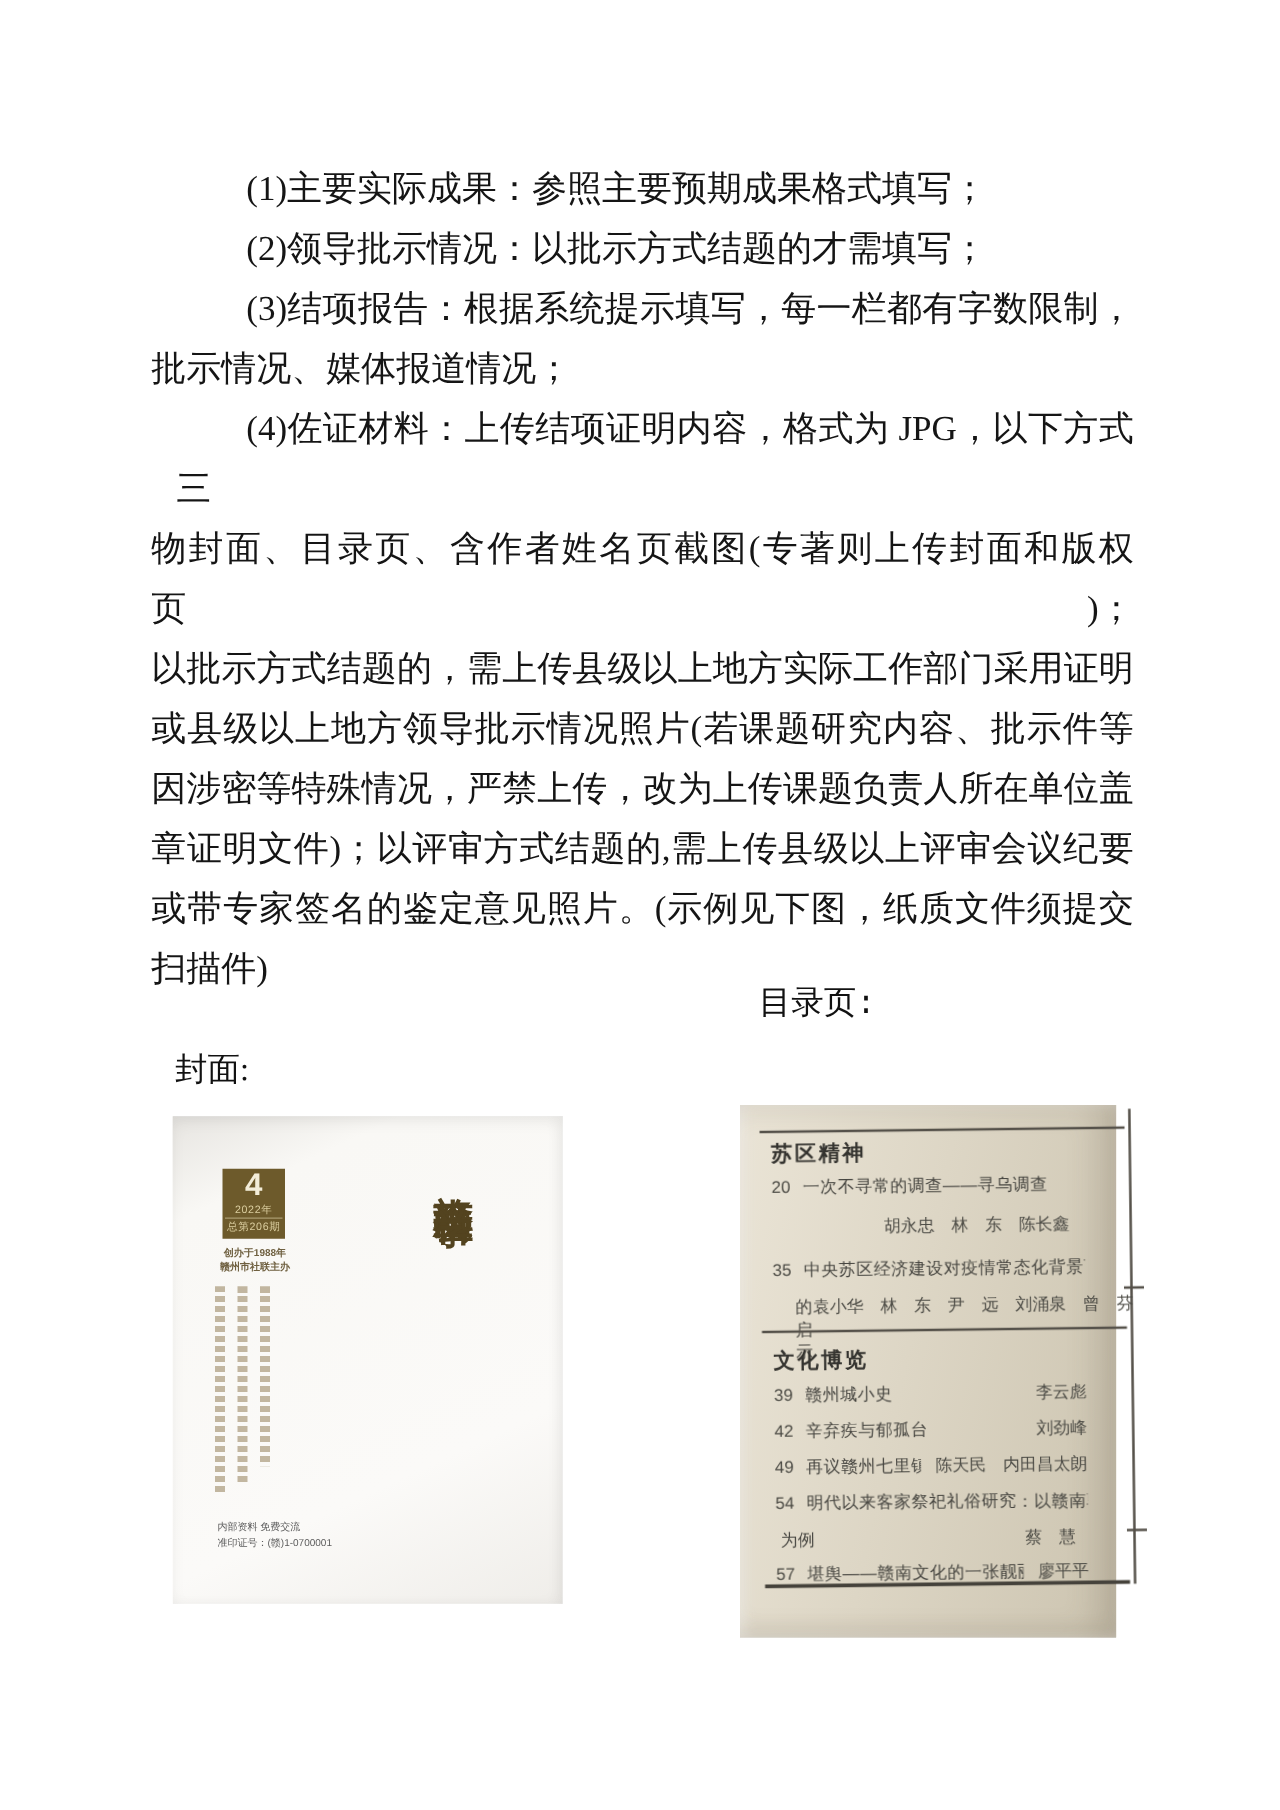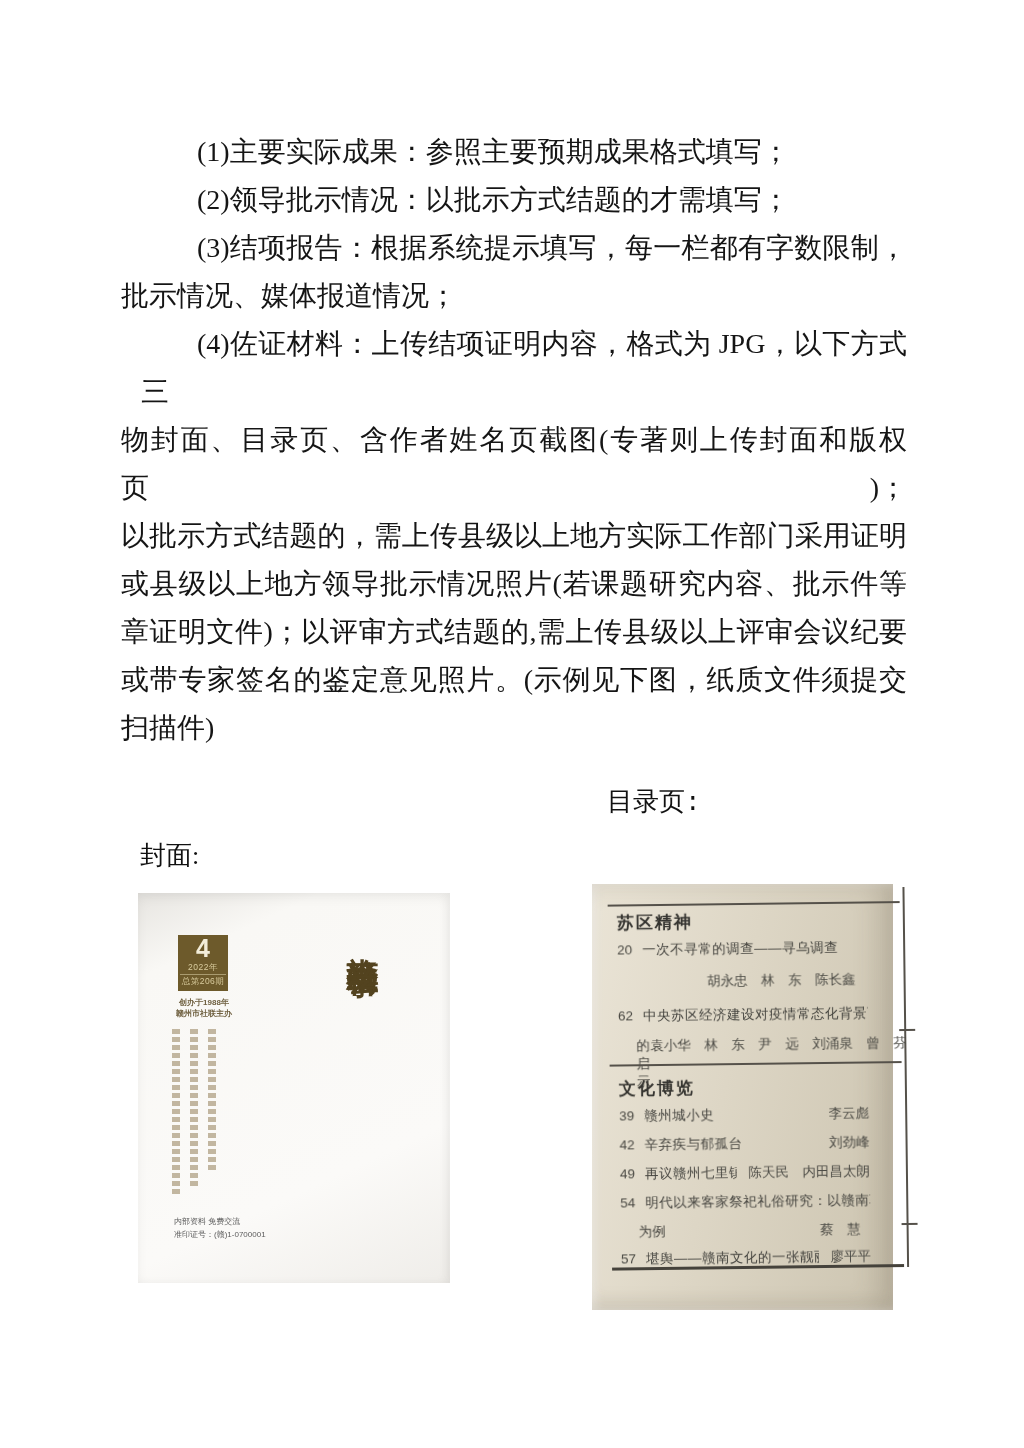--- a/index.html
+++ b/index.html
@@ -75,38 +75,39 @@
   .toc-row .authors{flex:0 0 auto;margin-left:12px;text-align:right;color:#4c4b45;}
   .r30{top:56px;} 
   .r30a{top:88px;justify-content:flex-end;padding-right:12px;}
   .r35{top:122px;}
   .r35b{top:152px;}
   .r35b .cont{margin-left:18px;letter-spacing:.5px;}
   .r35b .authors{margin-left:auto;margin-right:8px;}
   .sec2-r1{top:222px;} .sec2-r2{top:251px;} .sec2-r3{top:280px;}
   .sec2-r4{top:309px;}
   .r54b{top:338px;}
-  .r54b .cont{margin-left:18px;}
+  .r54b .cont{margin-left:4px;}
   .r54b .authors{margin-left:auto;margin-right:10px;}
   .sec2-r5{top:365px;}
 </style>
 </head>
 <body>
 
 <div class="page">
 
   <div class="doc">
     <div class="doc-line indent">(1)主要实际成果：参照主要预期成果格式填写；</div>
     <div class="doc-line indent">(2)领导批示情况：以批示方式结题的才需填写；</div>
     <div class="doc-line indent fill">(3)结项报告：根据系统提示填写，每一栏都有字数限制，</div>
     <div class="doc-line">批示情况、媒体报道情况；</div>
     <div class="doc-line indent fill">(4)佐证材料：上传结项证明内容，格式为 JPG，以下方式三</div>
     <div class="doc-line fill">物封面、目录页、含作者姓名页截图(专著则上传封面和版权页)；</div>
     <div class="doc-line fill">以批示方式结题的，需上传县级以上地方实际工作部门采用证明</div>
     <div class="doc-line fill">或县级以上地方领导批示情况照片(若课题研究内容、批示件等</div>
+    <div class="doc-line fill">因涉密等特殊情况，严禁上传，改为上传课题负责人所在单位盖</div>
     <div class="doc-line fill">章证明文件)；以评审方式结题的,需上传县级以上评审会议纪要</div>
     <div class="doc-line fill">或带专家签名的鉴定意见照片。(示例见下图，纸质文件须提交</div>
     <div class="doc-line">扫描件)</div>
   </div>
 
   <div class="fig-label cover-label">封面:</div>
   <div class="fig-label toc-label">目录页:</div>
 
   <div class="cover-photo">
     <div class="cover-inner">
@@ -141,21 +142,21 @@
 
       <div class="toc-row r30">
         <span class="no">20</span>
         <span class="title">一次不寻常的调查——寻乌调查</span>
       </div>
       <div class="toc-row r30a">
         <span class="authors">胡永忠　林　东　陈长鑫</span>
       </div>
 
       <div class="toc-row r35">
-        <span class="no">62</span>
+        <span class="no">35</span>
         <span class="title">中央苏区经济建设对疫情常态化背景下赣州经济发展</span>
       </div>
       <div class="toc-row r35b">
         <span class="cont">的启示</span>
         <span class="authors">袁小华　林　东　尹　远　刘涌泉　曾　芬</span>
       </div>
 
       <div class="toc-rule rule-mid"></div>
 
       <div class="toc-section-title st2">文化博览</div>

